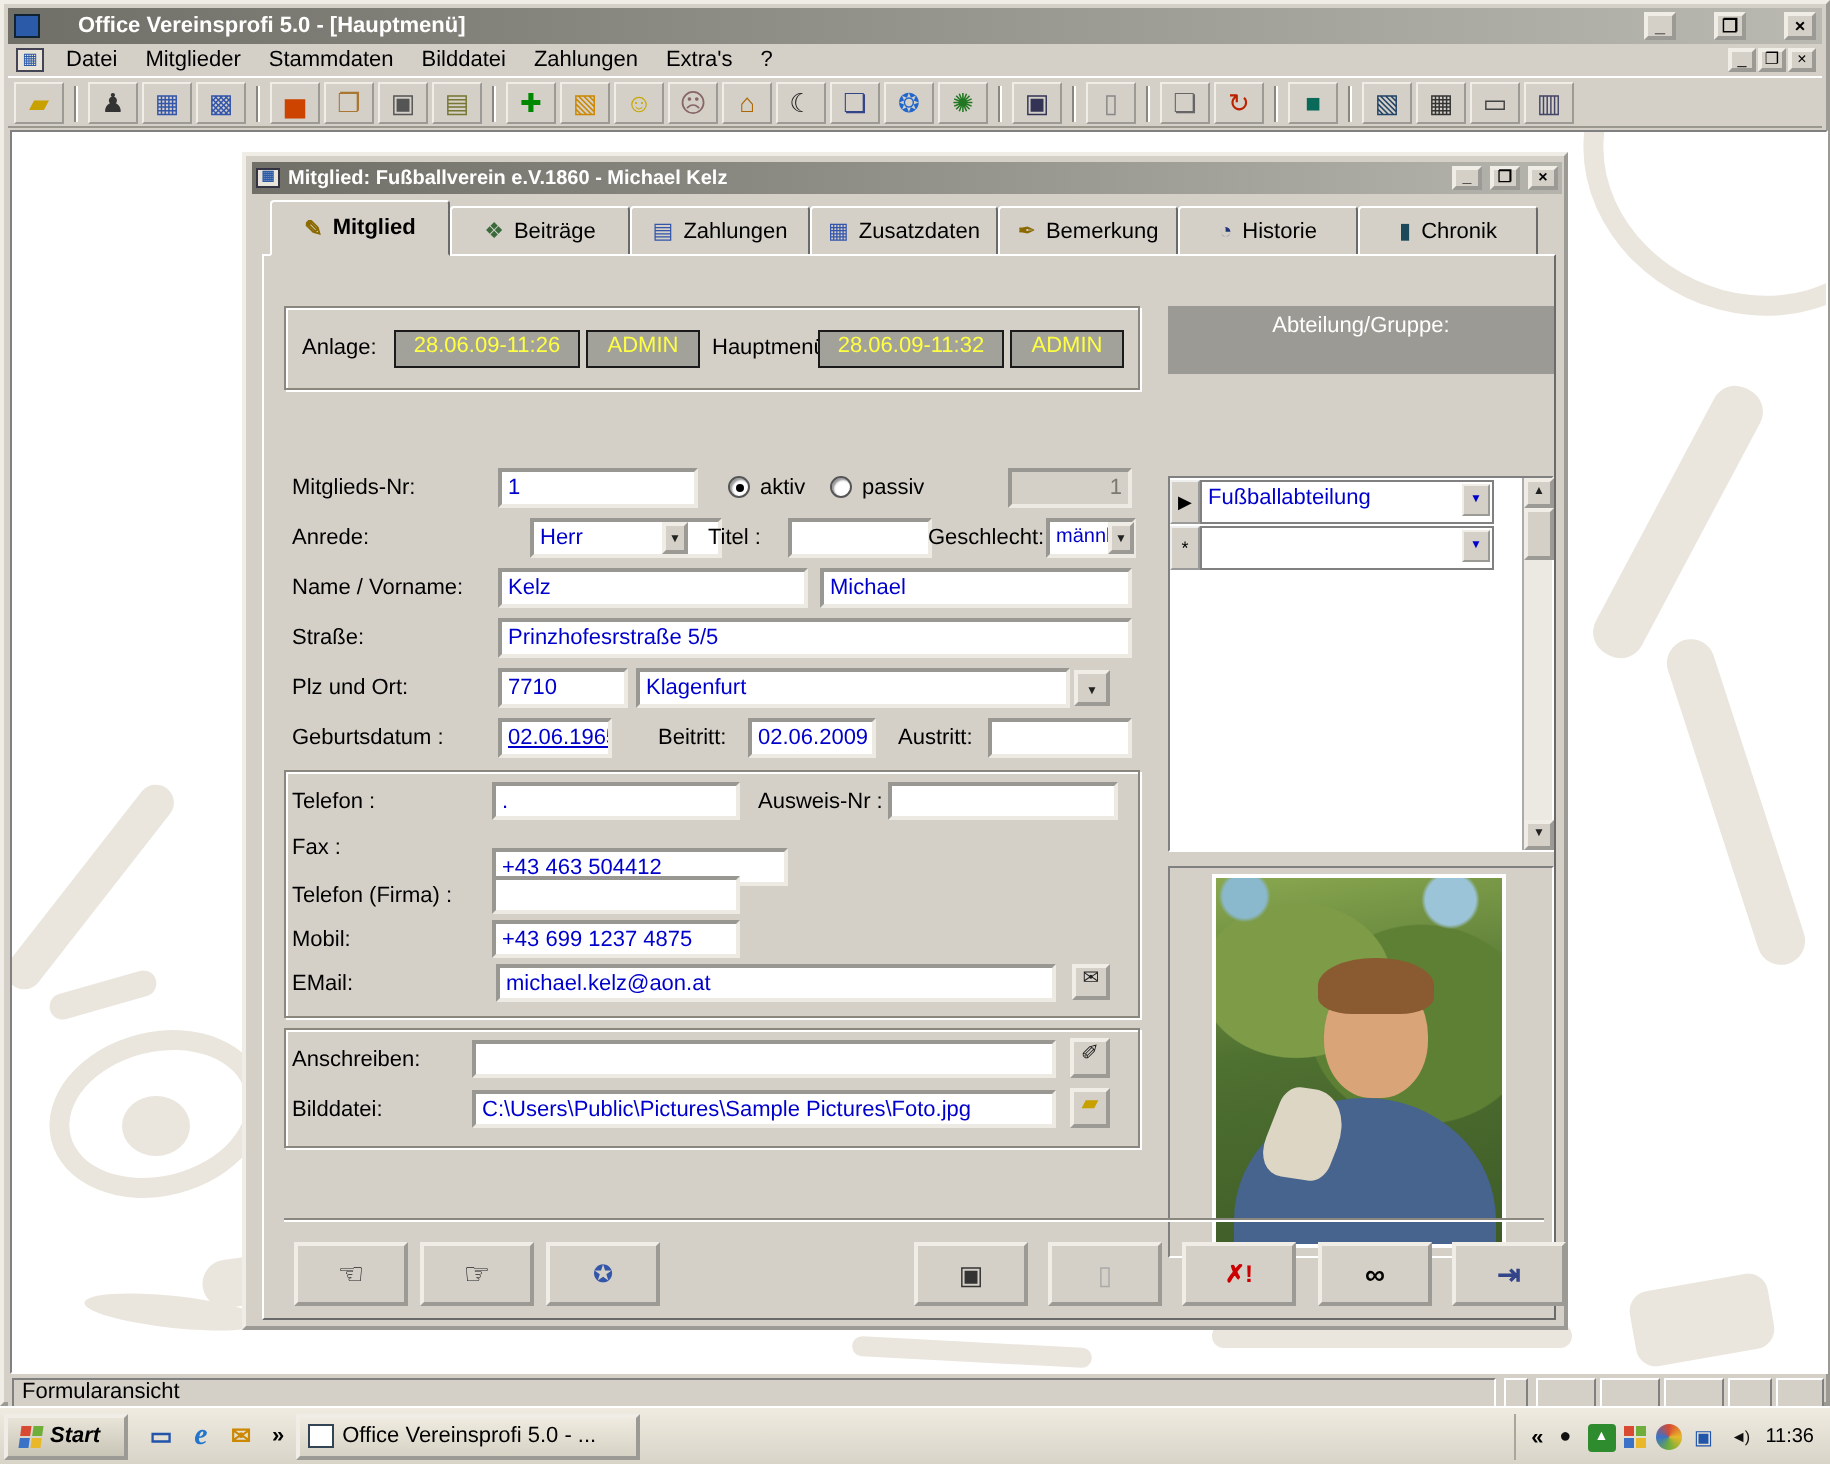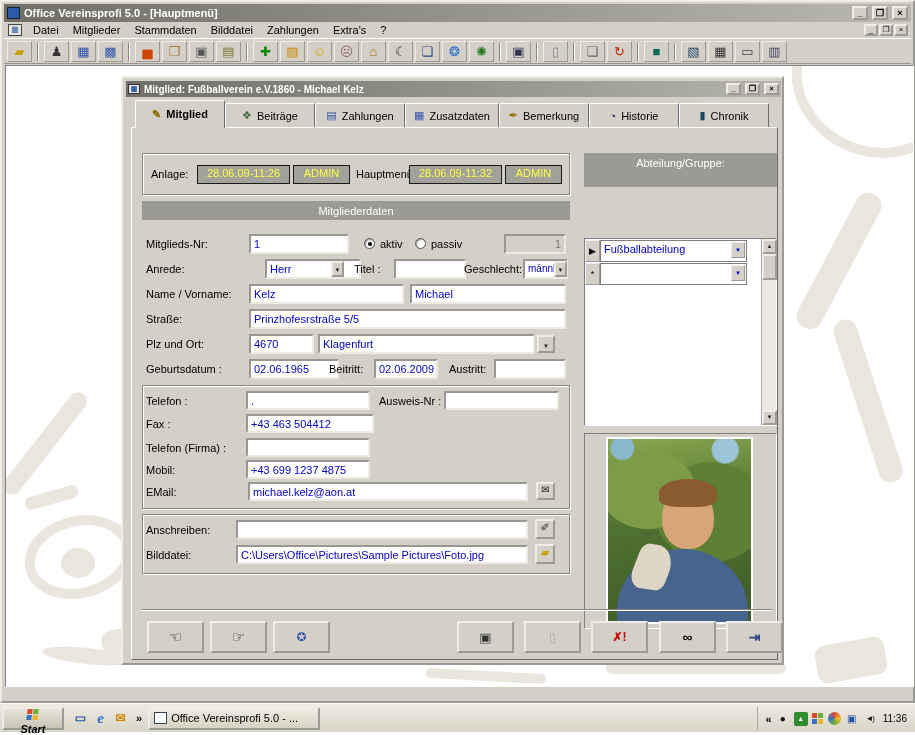--- a/index.html
+++ b/index.html
@@ -1,21 +1,21 @@
 <!DOCTYPE html>
 <html><head>
 <meta charset="utf-8">
 <style>
   *{margin:0;padding:0;box-sizing:border-box;}
   html,body{width:915px;height:735px;overflow:hidden;}
   body{font-family:"Liberation Sans",sans-serif;font-size:11px;background:#fff;color:#000;}
   .screen{position:relative;width:915px;height:735px;background:#fff;}
 
   .appwin{position:absolute;left:0;top:0;width:915px;height:703px;background:#d4d0c8;border:2px outset #f0ede6;}
-  .titlebar{position:absolute;left:2px;top:2px;right:2px;height:18px;background:linear-gradient(90deg,#6f6f67,#b9b9b1);color:#fff;font-weight:bold;display:flex;align-items:center;padding:0 3px;gap:4px;}
+  .titlebar{position:absolute;left:2px;top:2px;right:2px;height:18px;background:linear-gradient(90deg,#6f6f67,#b9b9b1);color:#fff;font-weight:bold;display:flex;align-items:center;padding:0 3px;gap:19px;}
   .winbtn{width:16px;height:14px;font-size:9px;line-height:10px;text-align:center;color:#000;background:#d4d0c8;border:2px outset #f0ede6;cursor:default;}
   .titlebar .spacer{flex:1;}
   .appicon{width:13px;height:12px;background:#2a5aa8;border:1px solid #123;display:inline-block;}
 
   .menubar{position:absolute;left:2px;top:20px;right:2px;height:17px;background:#d4d0c8;display:flex;align-items:center;gap:0;padding-left:2px;border-bottom:1px solid #fff;}
   .menu-item{padding:1px 7px;white-space:nowrap;}
   .childicon{width:14px;height:12px;background:#e8e4da;border:1px solid #445;margin:0 4px 0 2px;font-size:8px;line-height:10px;text-align:center;color:#2a5aa8;}
   .menubar .mright{position:absolute;right:3px;display:flex;gap:1px;}
   .menubar .winbtn{width:14px;height:12px;font-size:8px;line-height:8px;}
 
@@ -75,21 +75,21 @@
 
   .btnrow-btn{position:absolute;width:57px;height:32px;background:#d4d0c8;border:2px outset #f0ede6;display:flex;align-items:center;justify-content:center;font-size:15px;}
   .btnrow-btn.disabled{color:#aaa;}
   .sepline{position:absolute;left:10px;width:630px;height:2px;border-top:1px solid #8a887e;border-bottom:1px solid #fff;}
 
   .statusbar{position:absolute;left:2px;top:687px;right:2px;height:15px;background:#d4d0c8;display:flex;align-items:center;}
   .sb-text{position:absolute;left:2px;top:0;width:742px;height:15px;border:1px solid;border-color:#808080 #fff #fff #808080;padding:0 4px;line-height:13px;}
   .sb-seg{position:absolute;top:0;height:15px;border:1px solid;border-color:#fff #808080 #808080 #fff;background:#d4d0c8;}
 
   .taskbar{position:absolute;left:0;top:703px;width:915px;height:29px;background:linear-gradient(#efebe0,#d8d4c8);border-top:1px solid #fff;display:flex;align-items:center;padding:0 2px;}
-  .startbtn{width:62px;height:23px;background:linear-gradient(#e8e4d8,#c8c4b6);border:2px outset #f0ede6;display:flex;align-items:center;gap:3px;padding:0 6px;font-weight:bold;font-style:italic;flex-direction:column;}
+  .startbtn{width:62px;height:23px;background:linear-gradient(#e8e4d8,#c8c4b6);border:2px outset #f0ede6;display:flex;align-items:center;gap:3px;padding:0 6px;font-weight:bold;font-style:italic;}
   .flag{width:12px;height:11px;display:grid;grid-template-columns:5px 5px;grid-template-rows:5px 5px;gap:1px;transform:skewX(-8deg);}
   .flag i{display:block;}
   .fr{background:#d84a32;}.fg{background:#6fae3a;}.fb{background:#3a72c8;}.fy{background:#e8b82a;}
   .ql{display:flex;align-items:center;gap:3px;margin-left:8px;}
   .ql-ico{width:17px;height:17px;display:flex;align-items:center;justify-content:center;font-size:12px;font-weight:bold;}
   .taskbtn{width:172px;height:23px;background:linear-gradient(#efebe0,#d6d2c4);border:2px outset #f0ede6;display:flex;align-items:center;gap:4px;padding:0 4px;margin-left:6px;white-space:nowrap;overflow:hidden;}
   .taskbtn .tico{width:13px;height:12px;flex:0 0 13px;}
   .tray{position:absolute;right:2px;top:3px;height:23px;display:flex;align-items:center;gap:4px;border-left:1px solid #aaa69a;padding:0 6px 0 8px;}
   .tray-ico{width:14px;height:14px;display:flex;align-items:center;justify-content:center;font-size:10px;border-radius:2px;}
   .tray-wheel{width:13px;height:13px;border-radius:50%;background:conic-gradient(#d84a32,#e8b82a,#6fae3a,#3a72c8,#d84a32);}
@@ -297,23 +297,20 @@
               <span class="abt-marker">*</span>
               <span class="abt-combo"><span></span><span class="da">▼</span></span>
             </div>
             <div class="sb">
               <span class="sb-btn" style="top:0;">▲</span>
               <span class="sb-thumb"></span>
               <span class="sb-btn" style="bottom:0;">▼</span>
             </div>
           </div>
 
-          <div class="hdrbar" style="left:10px;top:73px;width:428px;height:19px;">
-            <span>Mitgliederdaten</span>
-          </div>
 
           <span class="lbl" style="left:14px;top:106px;">Mitglieds-Nr:</span>
           <span class="field" style="left:117px;top:106px;width:100px;height:20px;">1</span>
           <span class="radio checked" style="left:232px;top:110px;"></span>
           <span class="lbl" style="left:248px;top:106px;">aktiv</span>
           <span class="radio" style="left:283px;top:110px;"></span>
           <span class="lbl" style="left:299px;top:106px;">passiv</span>
           <span class="field gray" style="left:372px;top:106px;width:62px;height:20px;">1</span>
 
           <span class="lbl" style="left:14px;top:131px;">Anrede:</span>
@@ -326,52 +323,52 @@
           <span class="dropbtn" style="left:422px;top:133px;width:13px;height:16px;">▼</span>
 
           <span class="lbl" style="left:14px;top:156px;">Name / Vorname:</span>
           <span class="field" style="left:278px;top:156px;width:156px;height:20px;">Michael</span>
           <span class="field" style="left:117px;top:156px;width:155px;height:20px;">Kelz</span>
 
           <span class="lbl" style="left:14px;top:181px;">Straße:</span>
           <span class="field" style="left:117px;top:181px;width:317px;height:20px;">Prinzhofesrstraße 5/5</span>
 
           <span class="lbl" style="left:14px;top:206px;">Plz und Ort:</span>
-          <span class="field" style="left:117px;top:206px;width:65px;height:20px;">4670</span>
+          <span class="field" style="left:117px;top:206px;width:65px;height:20px;">7710</span>
           <span class="field" style="left:186px;top:206px;width:217px;height:20px;">Klagenfurt</span>
           <span class="dropbtn" style="left:405px;top:207px;width:18px;height:18px;padding-top:5px;">▼</span>
 
           <span class="lbl" style="left:14px;top:231px;">Geburtsdatum :</span>
-          <span class="field" style="left:117px;top:231px;width:90px;height:20px;">02.06.1965</span>
+          <span class="field" style="left:117px;top:231px;width:57px;height:20px;text-decoration:underline;">02.06.1965</span>
           <span class="lbl" style="left:197px;top:231px;">Beitritt:</span>
           <span class="field" style="left:242px;top:231px;width:64px;height:20px;">02.06.2009</span>
           <span class="lbl" style="left:317px;top:231px;">Austritt:</span>
           <span class="field" style="left:362px;top:231px;width:72px;height:20px;"></span>
 
           <div class="gbx" style="left:10px;top:257px;width:428px;height:124px;"></div>
           <span class="lbl" style="left:14px;top:263px;">Telefon :</span>
           <span class="field" style="left:114px;top:263px;width:124px;height:19px;">.</span>
           <span class="lbl" style="left:247px;top:263px;">Ausweis-Nr :</span>
           <span class="field" style="left:312px;top:263px;width:115px;height:19px;"></span>
           <span class="lbl" style="left:14px;top:286px;">Fax :</span>
-          <span class="field" style="left:114px;top:286px;width:128px;height:19px;">+43 463 504412</span>
+          <span class="field" style="left:114px;top:296px;width:148px;height:19px;">+43 463 504412</span>
           <span class="lbl" style="left:14px;top:310px;">Telefon (Firma) :</span>
           <span class="field" style="left:114px;top:310px;width:124px;height:19px;"></span>
           <span class="lbl" style="left:14px;top:332px;">Mobil:</span>
           <span class="field" style="left:114px;top:332px;width:124px;height:19px;">+43 699 1237 4875</span>
           <span class="lbl" style="left:14px;top:354px;">EMail:</span>
           <span class="field" style="left:116px;top:354px;width:280px;height:19px;">michael.kelz@aon.at</span>
           <span class="dropbtn" style="left:404px;top:354px;width:19px;height:18px;font-size:10px;padding-top:2px;">✉</span>
 
           <div class="gbx" style="left:10px;top:386px;width:428px;height:60px;"></div>
           <span class="lbl" style="left:14px;top:392px;">Anschreiben:</span>
           <span class="field" style="left:104px;top:392px;width:292px;height:19px;"></span>
           <span class="dropbtn" style="left:403px;top:391px;width:20px;height:20px;font-size:11px;padding-top:2px;">✐</span>
           <span class="lbl" style="left:14px;top:417px;">Bilddatei:</span>
-          <span class="field" style="left:104px;top:417px;width:292px;height:19px;">C:\Users\Office\Pictures\Sample Pictures\Foto.jpg</span>
+          <span class="field" style="left:104px;top:417px;width:292px;height:19px;">C:\Users\Public\Pictures\Sample Pictures\Foto.jpg</span>
           <span class="dropbtn" style="left:403px;top:416px;width:20px;height:20px;font-size:11px;padding-top:2px;color:#c8a000;">▰</span>
 
           <div class="photo-frame">
             <div class="photo">
               <div class="photo-inner">
                 <div class="p-shirt"></div>
                 <div class="p-collar"></div>
                 <div class="p-head"></div>
                 <div class="p-hair"></div>
               </div>
@@ -400,20 +397,29 @@
           <div class="btnrow-btn" style="left:527px;top:493px;">
               <span style="font-size: 14px; font-weight: bold; color: rgb(0, 0, 0);">∞</span>
             </div>
           <div class="btnrow-btn" style="left:594px;top:493px;">
               <span style="font-size: 14px; font-weight: bold; color: rgb(51, 68, 136);">⇥</span>
             </div>
         </div>
       </div>
     </div>
 
+    <div class="statusbar">
+      <span class="sb-text">Formularansicht</span>
+      <span class="sb-seg" style="left:748px;width:12px;"></span>
+      <span class="sb-seg" style="left:764px;width:30px;"></span>
+      <span class="sb-seg" style="left:796px;width:30px;"></span>
+      <span class="sb-seg" style="left:828px;width:30px;"></span>
+      <span class="sb-seg" style="left:860px;width:22px;"></span>
+      <span class="sb-seg" style="left:884px;width:24px;"></span>
+    </div>
   </div>
 
   <div class="taskbar">
     <div class="startbtn">
       <span class="flag">
           <i class="fr"></i>
           <i class="fg"></i>
           <i class="fb"></i>
           <i class="fy"></i>
         </span>

